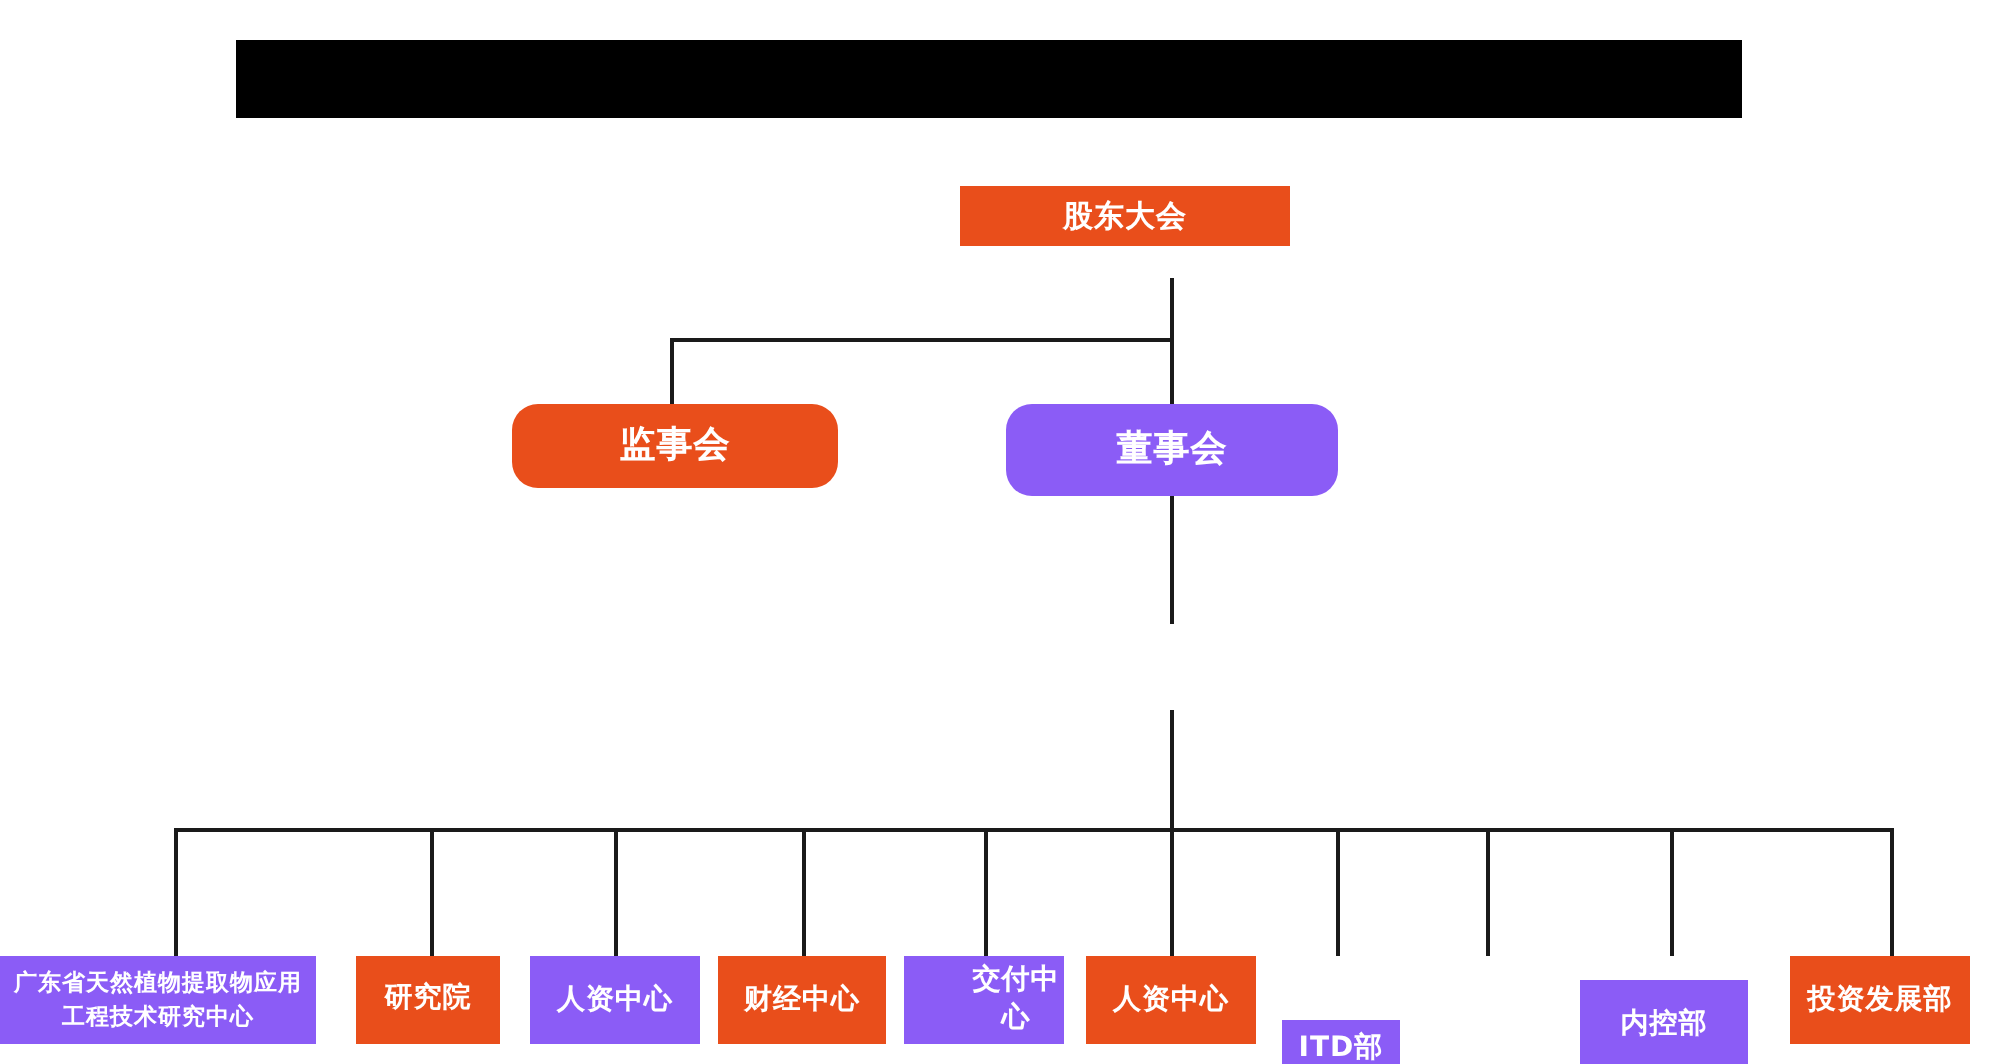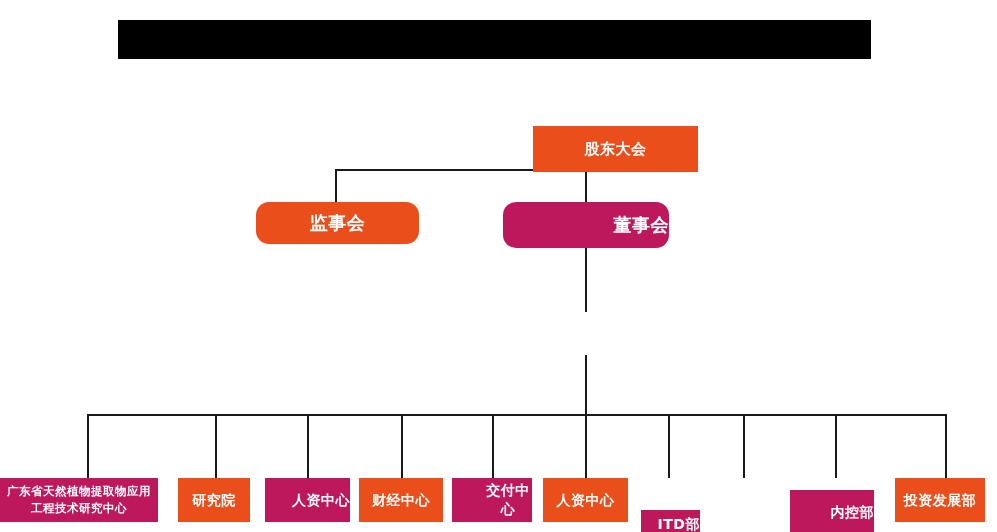--- a/index.html
+++ b/index.html
@@ -39,21 +39,21 @@
     align-items: center;
     justify-content: center;
     text-align: center;
     color: #ffffff;
     font-weight: bold;
     letter-spacing: 0.5px;
     line-height: 1.35;
     z-index: 3;
   }
   .node.dark  { background: #E94E1B; }
-  .node.light { background: #be185d; justify-content: flex-end; }
+  .node.light { background: #8b5cf6; }
 
   .node.lvl1 { font-size: 15px; }
   .node.lvl2 { font-size: 18px; border-radius: 13px; }
   .node.lvl3 { font-size: 15px; }
   .node.leaf { font-size: 14px; }
   .node.leaf.small { font-size: 11.5px; padding: 0 4px; line-height: 1.5; }
 
   
   .line {
     position: absolute;
@@ -86,38 +86,38 @@
   <div class="line v" style="left:215px; top:414px; height:64px;"></div>
   <div class="line v" style="left:307px; top:414px; height:64px;"></div>
   <div class="line v" style="left:401px; top:414px; height:64px;"></div>
   <div class="line v" style="left:492px; top:414px; height:64px;"></div>
   <div class="line v" style="left:585px; top:414px; height:64px;"></div>
   <div class="line v" style="left:668px; top:414px; height:64px;"></div>
   <div class="line v" style="left:743px; top:414px; height:64px;"></div>
   <div class="line v" style="left:835px; top:414px; height:64px;"></div>
   <div class="line v" style="left:945px; top:414px; height:64px;"></div>
 
-  <div class="node lvl1 dark" style="left:533px; top:93px; width:165px; height:46px;margin-top:33px;">
+  <div class="node lvl1 dark" style="left:480px; top:93px; width:165px; height:30px;">
     <span>股东大会</span>
   </div>
 
   <div class="node lvl2 dark" style="left:256px; top:202px; width:163px; height:42px;">
     <span>监事会</span>
   </div>
 
   <div class="node lvl2 light" style="left:503px; top:202px; width:166px; height:46px;">
     <span>董事会</span>
   </div>
 
 
   <div class="node leaf small light" style="left:0px; top:478px; width:158px; height:44px;">
     <span>广东省天然植物提取物应用工程技术研究中心</span>
   </div>
 
-  <div class="node leaf dark" style="left:178px; top:478px; width:72px; height:44px;">
+  <div class="node leaf dark" style="left:178px; top:478px; width:72px; height:44px;font-family:Liberation Mono, monospace;">
     <span>研究院</span>
   </div>
 
   <div class="node leaf light" style="left:265px; top:478px; width:85px; height:44px;">
     <span>人资中心</span>
   </div>
 
   <div class="node leaf dark" style="left:359px; top:478px; width:84px; height:44px;">
     <span>财经中心</span>
   </div>

